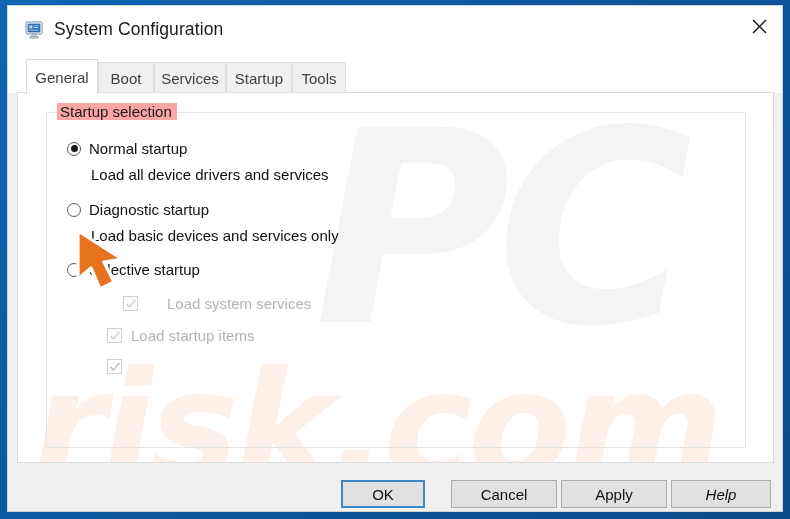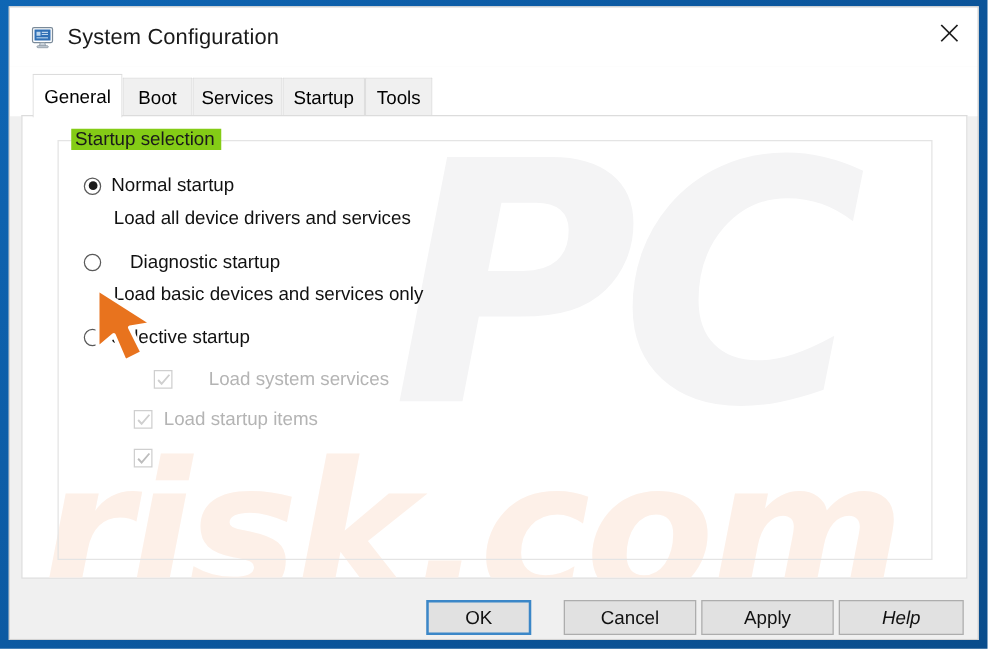--- a/index.html
+++ b/index.html
@@ -88,21 +88,21 @@
   }
   .tab {
     position: absolute;
     top: 9px;
     height: 31px;
     background: #f0f0f0;
     border: 1px solid #dedede;
     border-bottom: none;
     box-sizing: border-box;
     font-size: 15px;
-    color: #000000;
+    color: #404040;
     display: flex;
     align-items: center;
     justify-content: center;
     cursor: default;
     border-radius: 1px 1px 0 0;
   }
   .tab.active {
     background: #ffffff;
     border-color: #dcdcdc;
     top: 6px;
@@ -161,21 +161,21 @@
     width: 700px;
     height: 336px;
     border: 1px solid #e4e4e4;
     box-sizing: border-box;
     z-index: 2;
   }
   .group-legend {
     position: absolute;
     left: 10px;
     top: -10px;
-    background: #84cc16;
+    background: #fca5a5;
     padding: 0 5px 0 3px;
     font-size: 15px;
     color: #1a1a1a;
     white-space: nowrap;
   }
 
   
   .radio-row {
     position: absolute;
     display: flex;
@@ -333,21 +333,21 @@
 
       <div class="groupbox">
         <div class="group-legend">Startup selection</div>
 
         <div class="radio-row" style="left:20px; top:27px;">
           <span class="radio checked"></span>
           <span class="radio-label">Normal startup</span>
         </div>
         <div class="sub-text" style="left:44px; top:53px;">Load all device drivers and services</div>
 
-        <div class="radio-row" style="left:20px; top:88px;gap:15px;">
+        <div class="radio-row" style="left:20px; top:88px;">
           <span class="radio"></span>
           <span class="radio-label">Diagnostic startup</span>
         </div>
         <div class="sub-text" style="left:44px; top:114px;">Load basic devices and services only</div>
 
         <div class="radio-row" style="left:20px; top:148px;">
           <span class="radio"></span>
           <span class="radio-label">Selective startup</span>
         </div>
 

